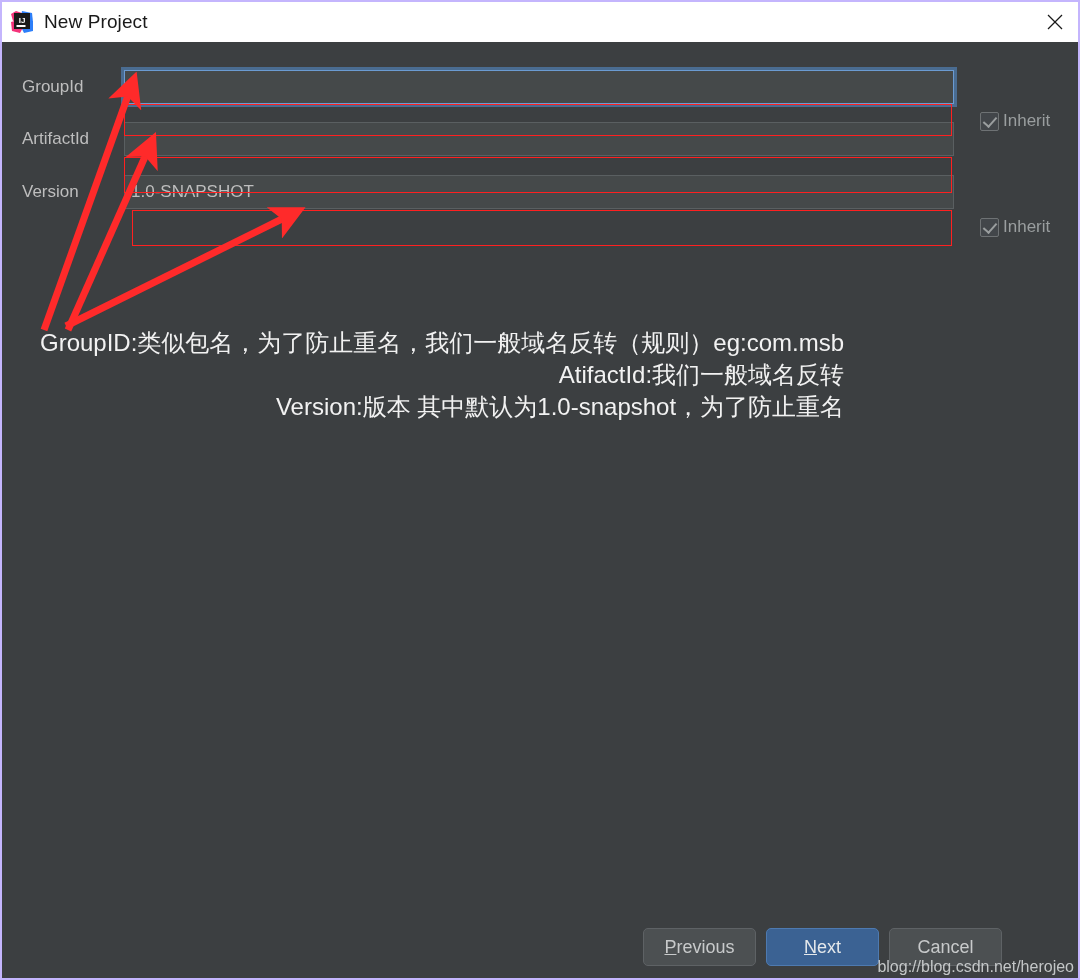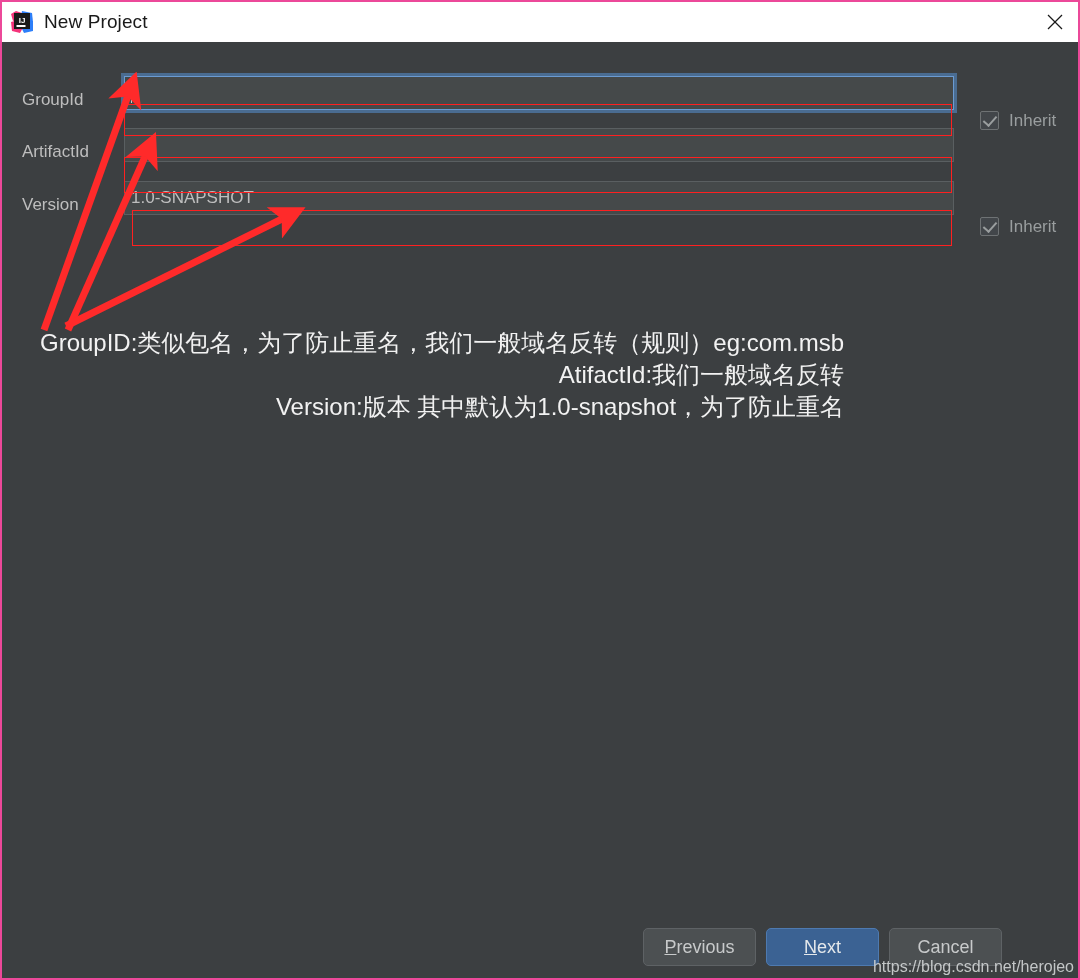--- a/index.html
+++ b/index.html
@@ -6,21 +6,21 @@
   html, body {
     width: 1080px; height: 980px;
     background: #ffffff;
     font-family: "Liberation Sans", "DejaVu Sans", sans-serif;
     overflow: hidden;
   }
 
   #window {
     position: relative;
     width: 1080px; height: 980px;
-    border: 2px solid #ec4899;
+    border: 2px solid #c4b5fd;
     background: #3C3F41;
     overflow: hidden;
   }
 
   
   #titlebar {
     position: absolute; left: 0; top: 0;
     width: 1076px; height: 40px;
     background: #ffffff;
     display: flex; align-items: center;
@@ -54,21 +54,21 @@
     background: #3C3F41;
   }
 
   
   .form-row {
     position: absolute;
     left: 0;
     width: 1076px;
     height: 46px;
     display: flex;
-    align-items: flex-end;
+    align-items: center;
   }
   #row-groupid   { top: 22px; }
   #row-artifactid{ top: 74px; }
   #row-version   { top: 127px; }
 
   .field-label {
     width: 122px;
     padding-left: 20px;
     font-size: 17px;
     color: #BEBEBE;
@@ -110,21 +110,22 @@
     pointer-events: none;
   }
   #annot-rect-groupid    { left: 122px; top: 62px;  width: 828px; height: 32px; }
   #annot-rect-artifactid { left: 122px; top: 115px; width: 828px; height: 36px; }
   #annot-rect-version    { left: 130px; top: 168px; width: 820px; height: 36px; }
 
   
   .inherit-group {
     position: absolute;
     display: flex;
-    gap: 10px;
+    align-items: center;
+    gap: 4px;
   }
   #inherit-groupid { left: 978px; top: 69px; }
   #inherit-version { left: 978px; top: 175px; }
   .checkbox-box {
     width: 19px; height: 19px;
     border: 1px solid #6E7274;
     background: #42464A;
     border-radius: 2px;
     position: relative;
   }
@@ -299,16 +300,16 @@
       </div>
       <div class="dlg-button primary">
         <span class="mnemonic">N</span>
           <span>ext</span>
       </div>
       <div class="dlg-button">
         <span>Cancel</span>
       </div>
     </div>
 
-    <div id="watermark">https://blog.csdn.net/herojeo</div>
+    <div id="watermark">blog://blog.csdn.net/herojeo</div>
 
   </div>
 </div>
 
 </body></html>

